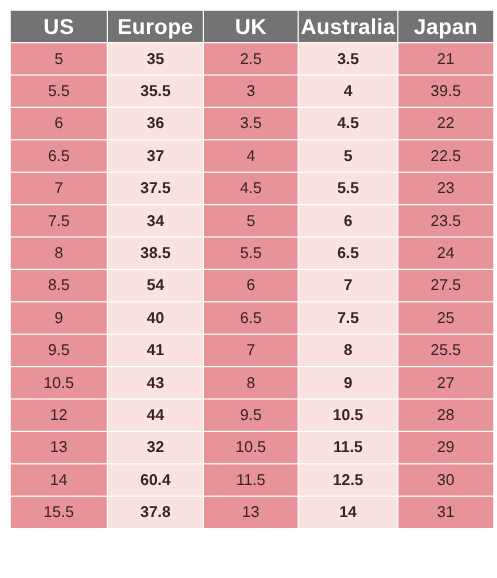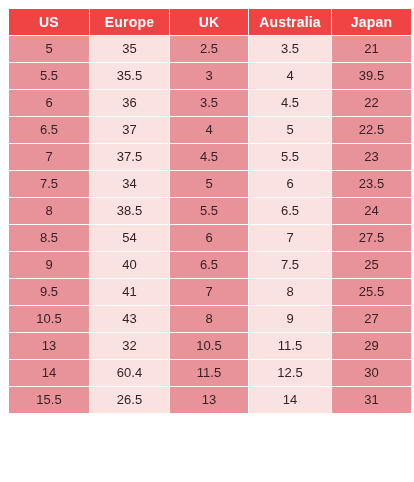--- a/index.html
+++ b/index.html
@@ -20,43 +20,43 @@
     padding: 8px 8px 4px 8px;
     background: #ffffff;
   }
   table.chart {
     width: 100%;
     border-collapse: separate;
     border-spacing: 1px 1px;
     table-layout: fixed;
   }
   table.chart thead th {
-    background: #ef4444;
+    background: #737373;
     color: #ffffff;
-    font-size: 14px;
+    font-size: 18px;
     font-weight: bold;
     height: 26px;
     line-height: 26px;
     padding: 0;
     text-align: center;
     letter-spacing: 0.2px;
     white-space: nowrap;
   }
   table.chart tbody td {
     height: 26px;
     line-height: 26px;
     padding: 0;
     text-align: center;
     font-size: 13px;
     color: #3a2224;
     white-space: nowrap;
   }
   
   table.chart tbody td.col-dark { background: #e8939a; }
-  table.chart tbody td.col-light { background: #fae2e0; }
+  table.chart tbody td.col-light { background: #fae2e0; font-weight: bold; }
 
   
   col.c0 { width: 80px; }
   col.c1 { width: 79px; }
   col.c2 { width: 78px; }
   col.c3 { width: 82px; }
   col.c4 { width: 79px; }
 </style>
 </head>
 <body>
@@ -151,35 +151,42 @@
           <td class="col-dark">25.5</td>
         </tr>
         <tr>
           <td class="col-dark">10.5</td>
           <td class="col-light">43</td>
           <td class="col-dark">8</td>
           <td class="col-light">9</td>
           <td class="col-dark">27</td>
         </tr>
         <tr>
+          <td class="col-dark">12</td>
+          <td class="col-light">44</td>
+          <td class="col-dark">9.5</td>
+          <td class="col-light">10.5</td>
+          <td class="col-dark">28</td>
+        </tr>
+        <tr>
           <td class="col-dark">13</td>
           <td class="col-light">32</td>
           <td class="col-dark">10.5</td>
           <td class="col-light">11.5</td>
           <td class="col-dark">29</td>
         </tr>
         <tr>
           <td class="col-dark">14</td>
           <td class="col-light">60.4</td>
           <td class="col-dark">11.5</td>
           <td class="col-light">12.5</td>
           <td class="col-dark">30</td>
         </tr>
         <tr>
           <td class="col-dark">15.5</td>
-          <td class="col-light">26.5</td>
+          <td class="col-light">37.8</td>
           <td class="col-dark">13</td>
           <td class="col-light">14</td>
           <td class="col-dark">31</td>
         </tr>
       </tbody>
   </table>
 </div>
 
 </body></html>

